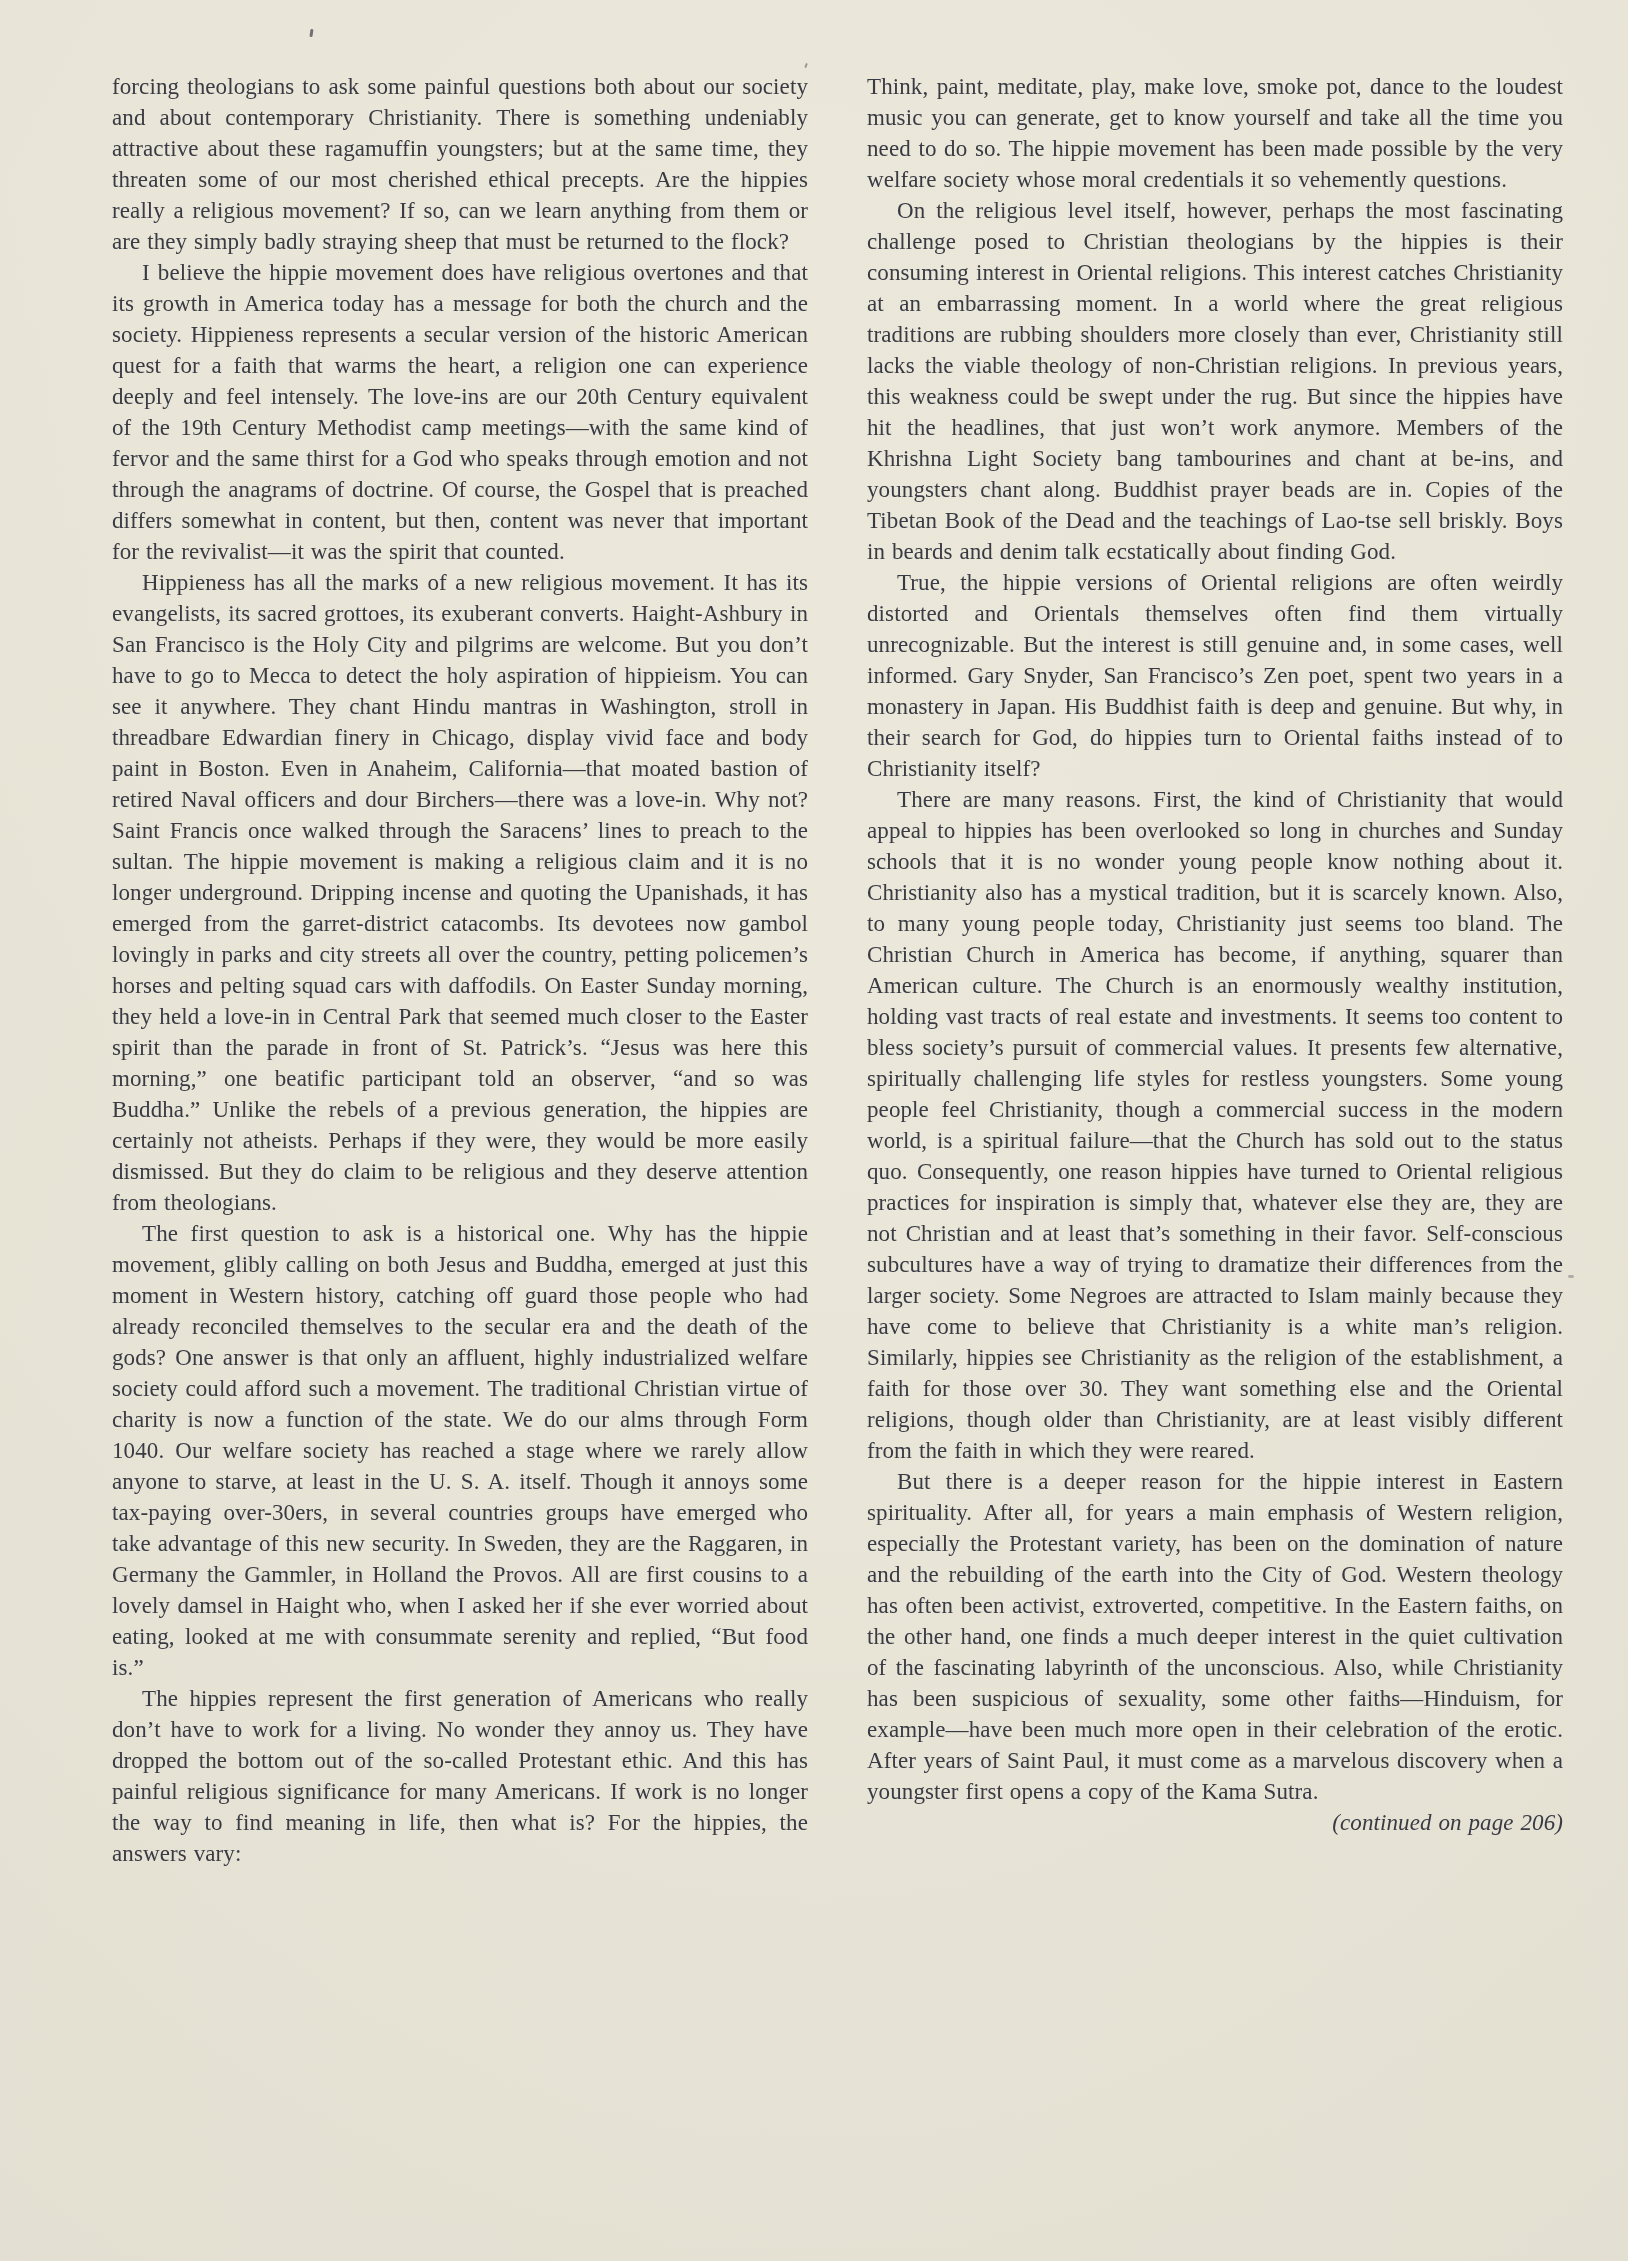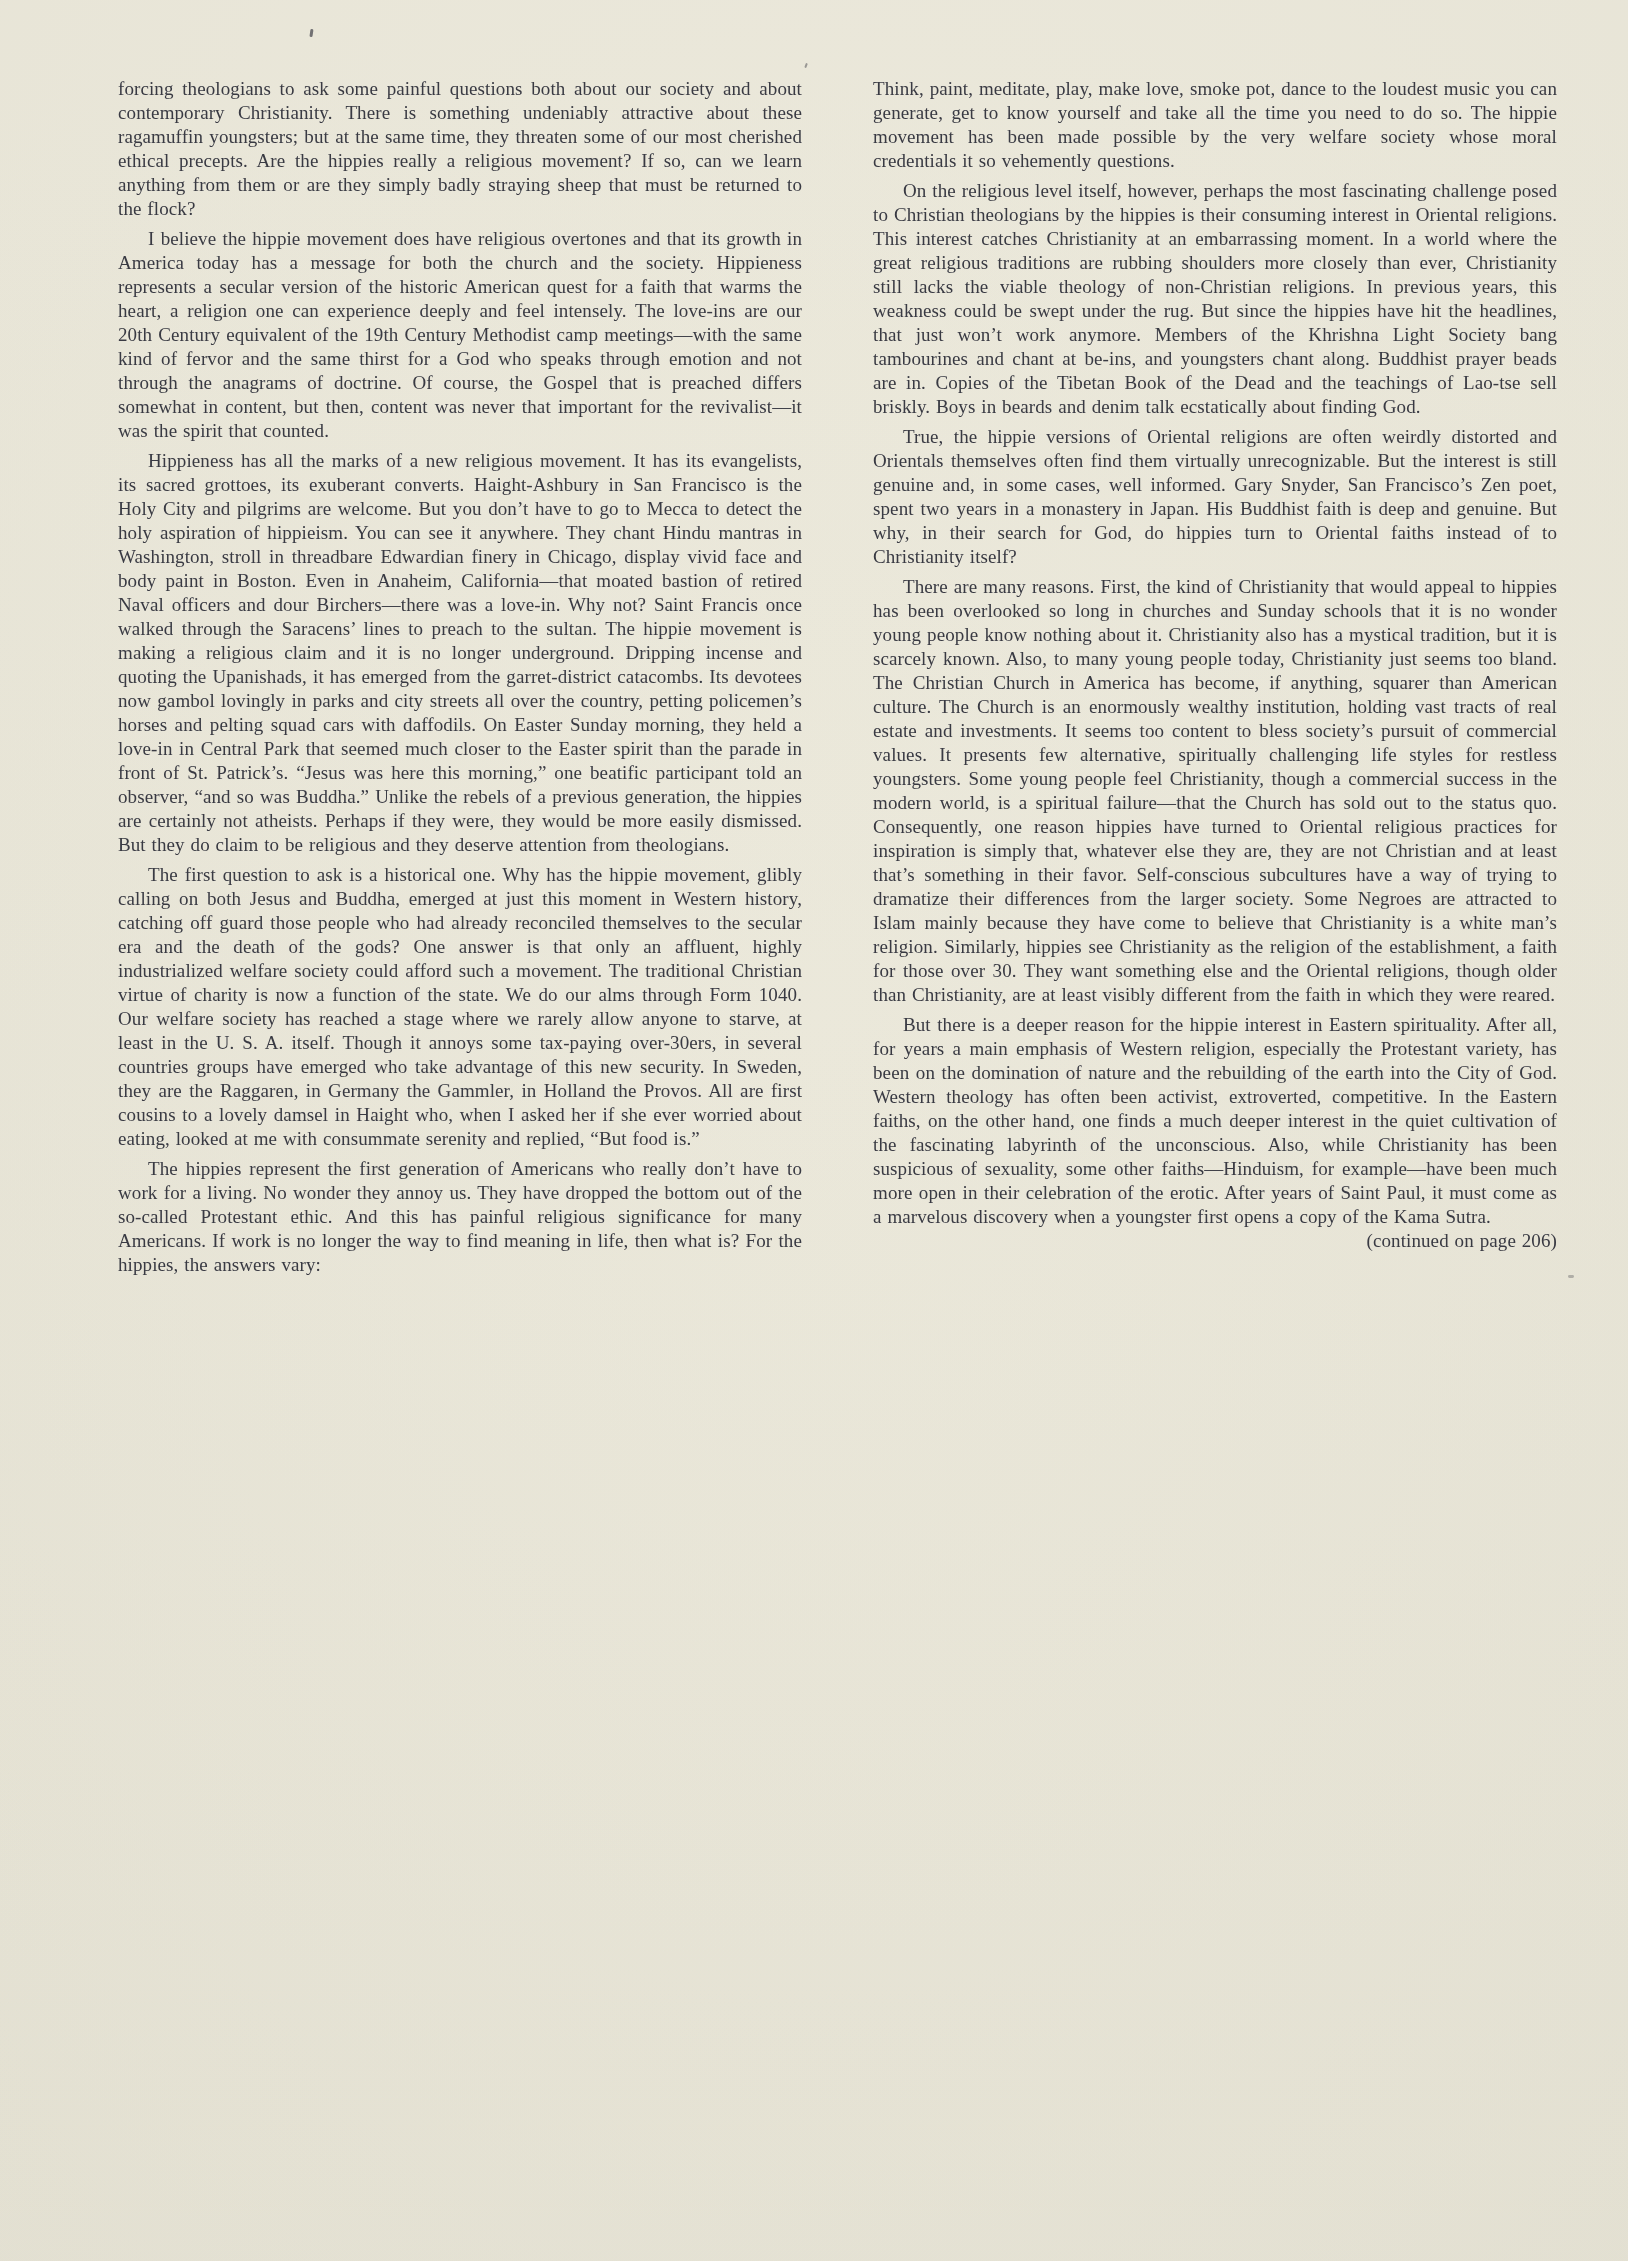--- a/index.html
+++ b/index.html
@@ -26,35 +26,36 @@
   }
   .columns {
     display: flex;
     gap: 59px;
   }
   .col {
     width: 696px;
     flex: 0 0 696px;
   }
   p.para {
-    margin: 6px;
-    font-size: 19px;
-    line-height: 24px;
+    margin: 0;
+    font-size: 23px;
+    line-height: 31px;
     text-align: justify;
     color: var(--text-color, #393a43);
     letter-spacing: 0.1px;
     word-spacing: 1px;
   }
   p.para.indent {
     text-indent: 30px;
   }
   .it {
   }
   .fr {
     float: right;
+    font-style: italic;
   }
   
   .speck {
     position: absolute;
     background: #4a4a50;
     border-radius: 50%;
   }
   .speck.s1 { left: 310px; top: 29px;  width: 2.7px; height: 7.5px; transform: rotate(8deg); opacity: 0.75; border-radius: 1.4px; }
   .speck.s2 { left: 805px; top: 63px; width: 2px; height: 5.4px;  transform: rotate(20deg); opacity: 0.5; border-radius: 1.4px; }
   .speck.s3 { left: 1568px; top: 1275px; width: 6.1px; height: 2.7px; opacity: 0.35; border-radius: 1.4px; }

